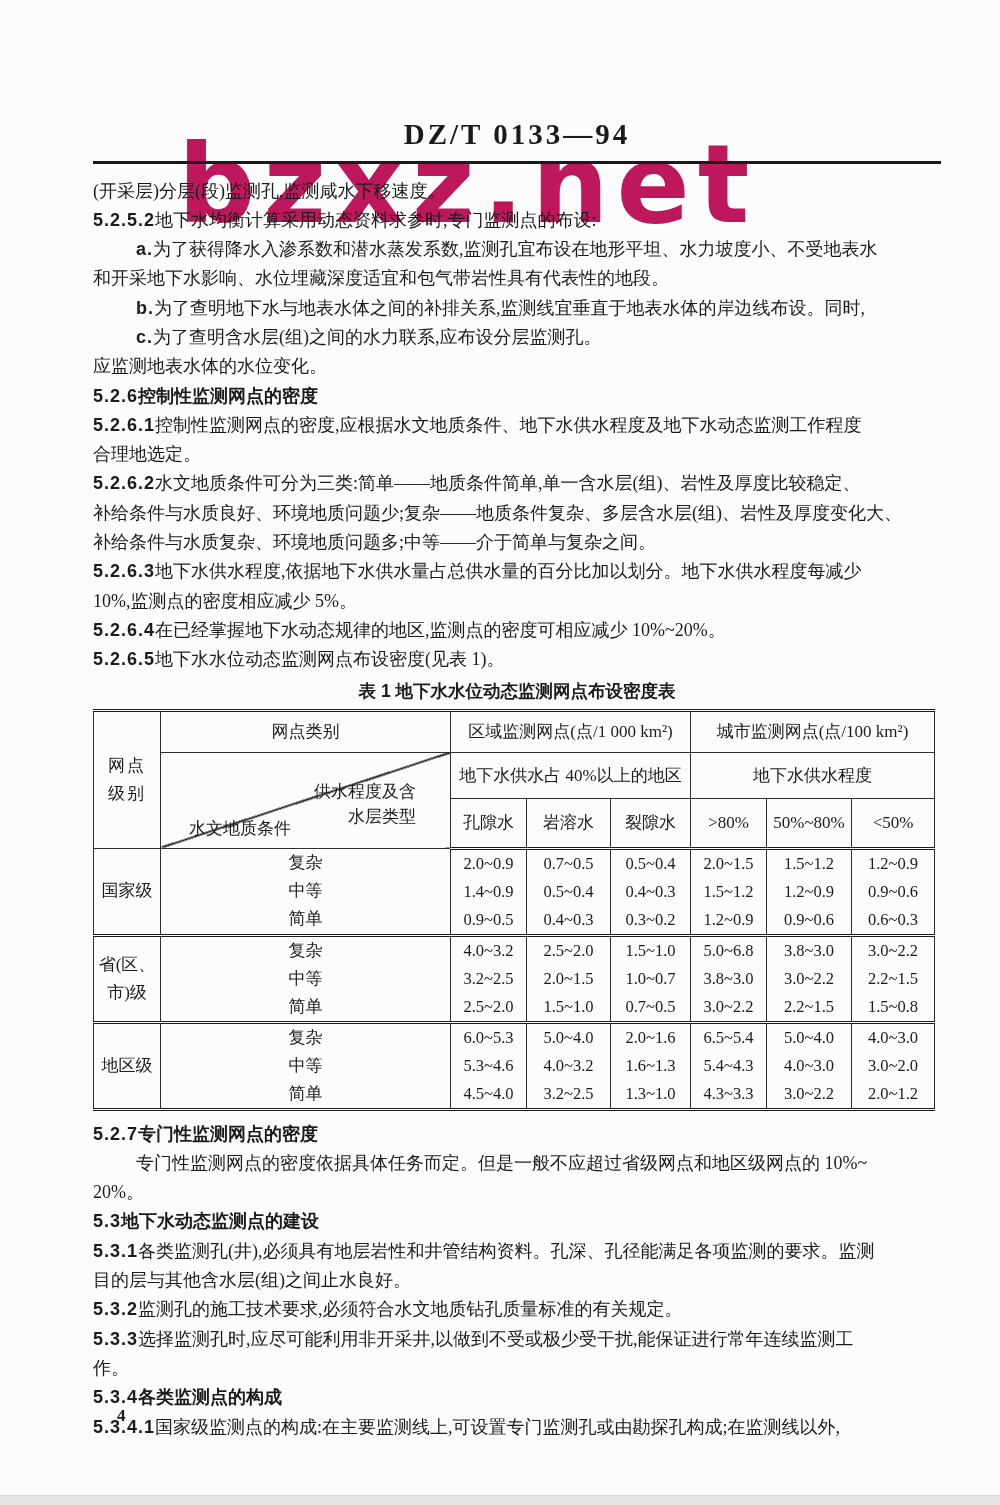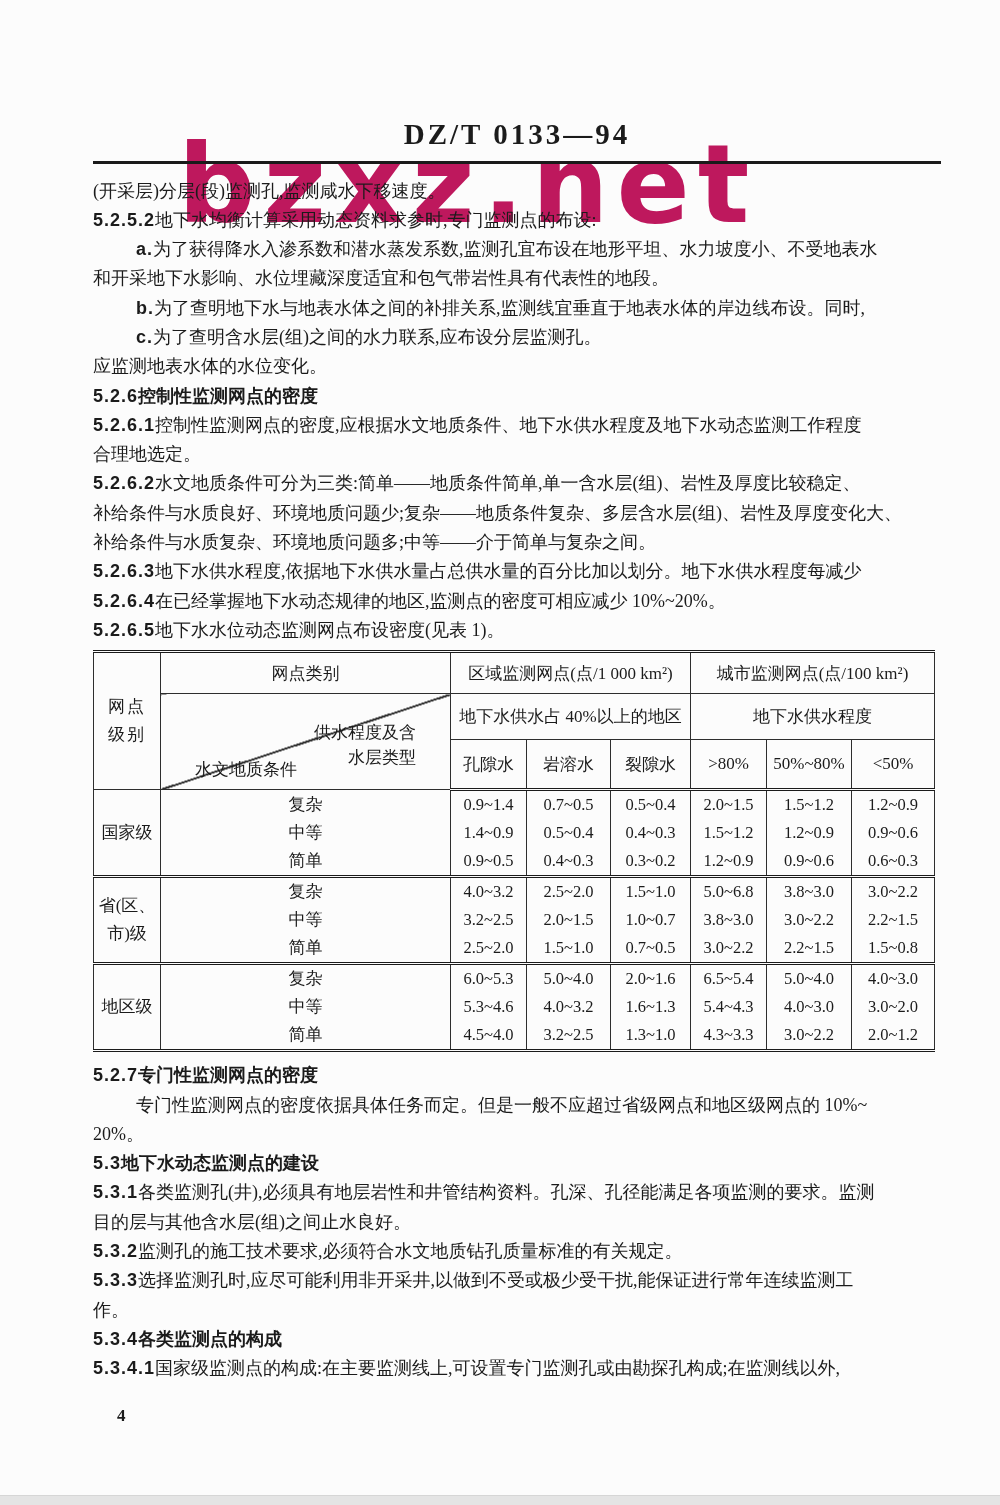--- a/index.html
+++ b/index.html
@@ -61,21 +61,21 @@
   .tbl tr.h2 td{height:45px;border-bottom:1px solid #2e2e2e;}
   .tbl tr.h3 td{height:48px;border-bottom:3px double #1b1b1b;}
   .tbl td.lvlhead{line-height:28px;letter-spacing:2px;border-bottom:3px double #1b1b1b;}
   .tbl td.diag{
     position:relative;border-bottom:3px double #1b1b1b;
     background:linear-gradient(to bottom right,
       transparent calc(50% - 1px), #2e2e2e calc(50% - 1px),
       #2e2e2e calc(50% + 1px), transparent calc(50% + 1px));
   }
   .dg-tr{text-align:right;padding:7px 34px 0 0;line-height:25px;}
-  .dg-bl{position:absolute;left:34px;bottom:9px;line-height:20px;font-family:Liberation Serif, serif;}
+  .dg-bl{position:absolute;left:28px;bottom:9px;line-height:20px;font-family:Liberation Serif, serif;}
   .tbl tr.block{height:84px;}
   .tbl tr.block td{border-bottom:3px double #1b1b1b;}
   .tbl tr.block td div{line-height:28px;}
   .tbl td.val{font-size:16.5px;}
   .page-number{
     position:absolute;left:117px;top:1406px;z-index:1;
     font-size:17px;font-weight:bold;
   }
 </style>
 </head>
@@ -98,24 +98,26 @@
         <div class="line ind1"><span class="num">b.</span><span class="txt">为了查明地下水与地表水体之间的补排关系,监测线宜垂直于地表水体的岸边线布设。同时,</span></div>
         <div class="line ind1"><span class="num">c.</span><span class="txt">为了查明含水层(组)之间的水力联系,应布设分层监测孔。</span></div>
         <div class="line"><span class="txt">应监测地表水体的水位变化。</span></div>
         <div class="line head"><span class="num">5.2.6</span><span class="txt">控制性监测网点的密度</span></div>
         <div class="line"><span class="num">5.2.6.1</span><span class="txt">控制性监测网点的密度,应根据水文地质条件、地下水供水程度及地下水动态监测工作程度</span></div>
         <div class="line"><span class="txt">合理地选定。</span></div>
         <div class="line"><span class="num">5.2.6.2</span><span class="txt">水文地质条件可分为三类:简单——地质条件简单,单一含水层(组)、岩性及厚度比较稳定、</span></div>
         <div class="line"><span class="txt">补给条件与水质良好、环境地质问题少;复杂——地质条件复杂、多层含水层(组)、岩性及厚度变化大、</span></div>
         <div class="line"><span class="txt">补给条件与水质复杂、环境地质问题多;中等——介于简单与复杂之间。</span></div>
         <div class="line"><span class="num">5.2.6.3</span><span class="txt">地下水供水程度,依据地下水供水量占总供水量的百分比加以划分。地下水供水程度每减少</span></div>
+        <div class="line"><span class="txt">10%,监测点的密度相应减少 5%。</span></div>
         <div class="line"><span class="num">5.2.6.4</span><span class="txt">在已经掌握地下水动态规律的地区,监测点的密度可相应减少 10%~20%。</span></div>
         <div class="line"><span class="num">5.2.6.5</span><span class="txt">地下水水位动态监测网点布设密度(见表 1)。</span></div>
       </div>
 
+    <div class="tbl-caption">表 1  地下水水位动态监测网点布设密度表</div>
 
     <table class="tbl">
       <colgroup>
         <col style="width:67px">
           <col style="width:290px">
         <col style="width:76px">
           <col style="width:84px">
           <col style="width:80px">
         <col style="width:76px">
           <col style="width:85px">
@@ -155,21 +157,21 @@
           <tr class="block">
             <td class="lvl">
               <div>国家级</div>
             </td>
             <td class="cond">
               <div>复杂</div>
               <div>中等</div>
               <div>简单</div>
             </td>
             <td class="val">
-              <div>0.9~1.4</div>
+              <div>2.0~0.9</div>
               <div>1.4~0.9</div>
               <div>0.9~0.5</div>
             </td>
             <td class="val">
               <div>0.7~0.5</div>
               <div>0.5~0.4</div>
               <div>0.4~0.3</div>
             </td>
             <td class="val">
               <div>0.5~0.4</div>

